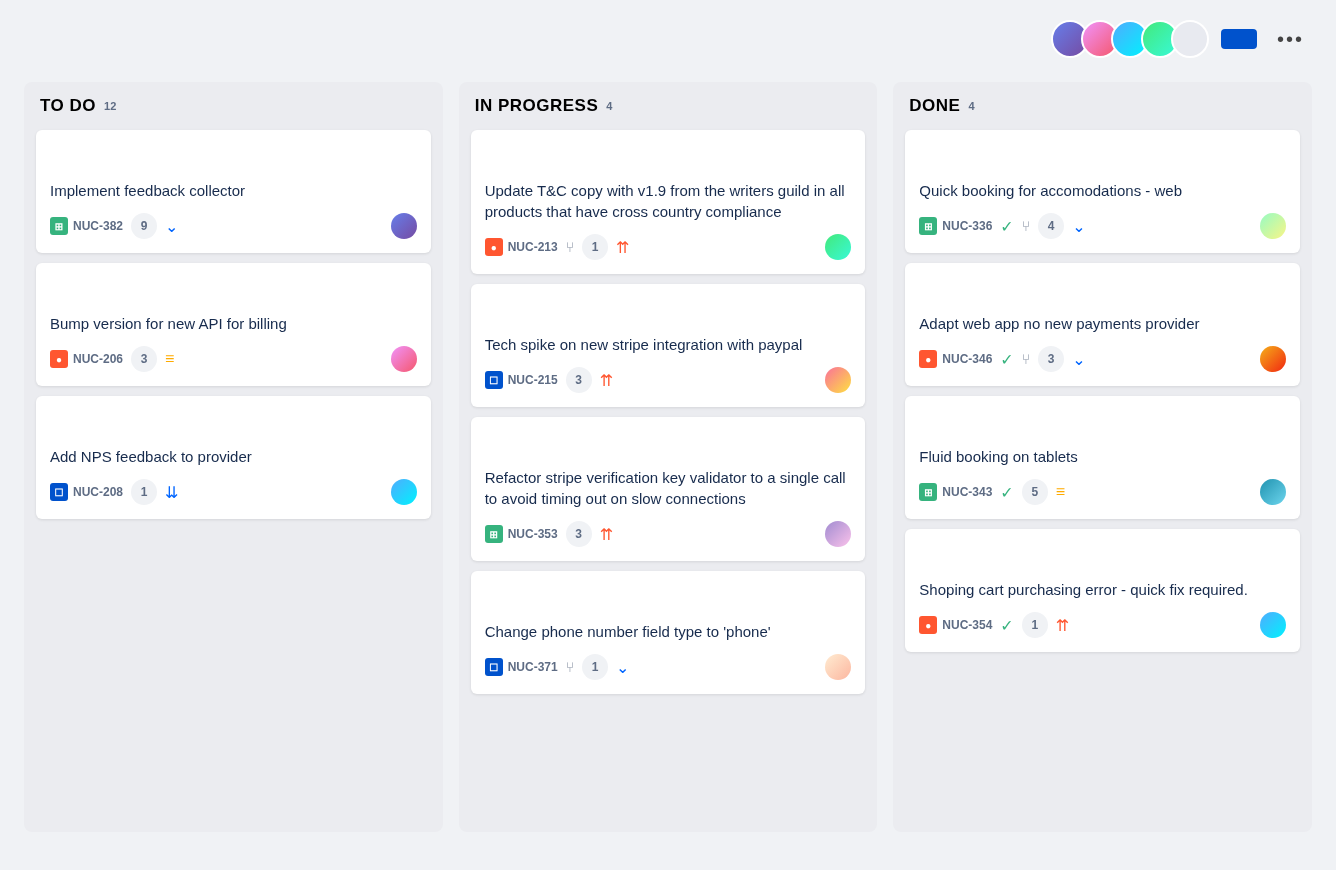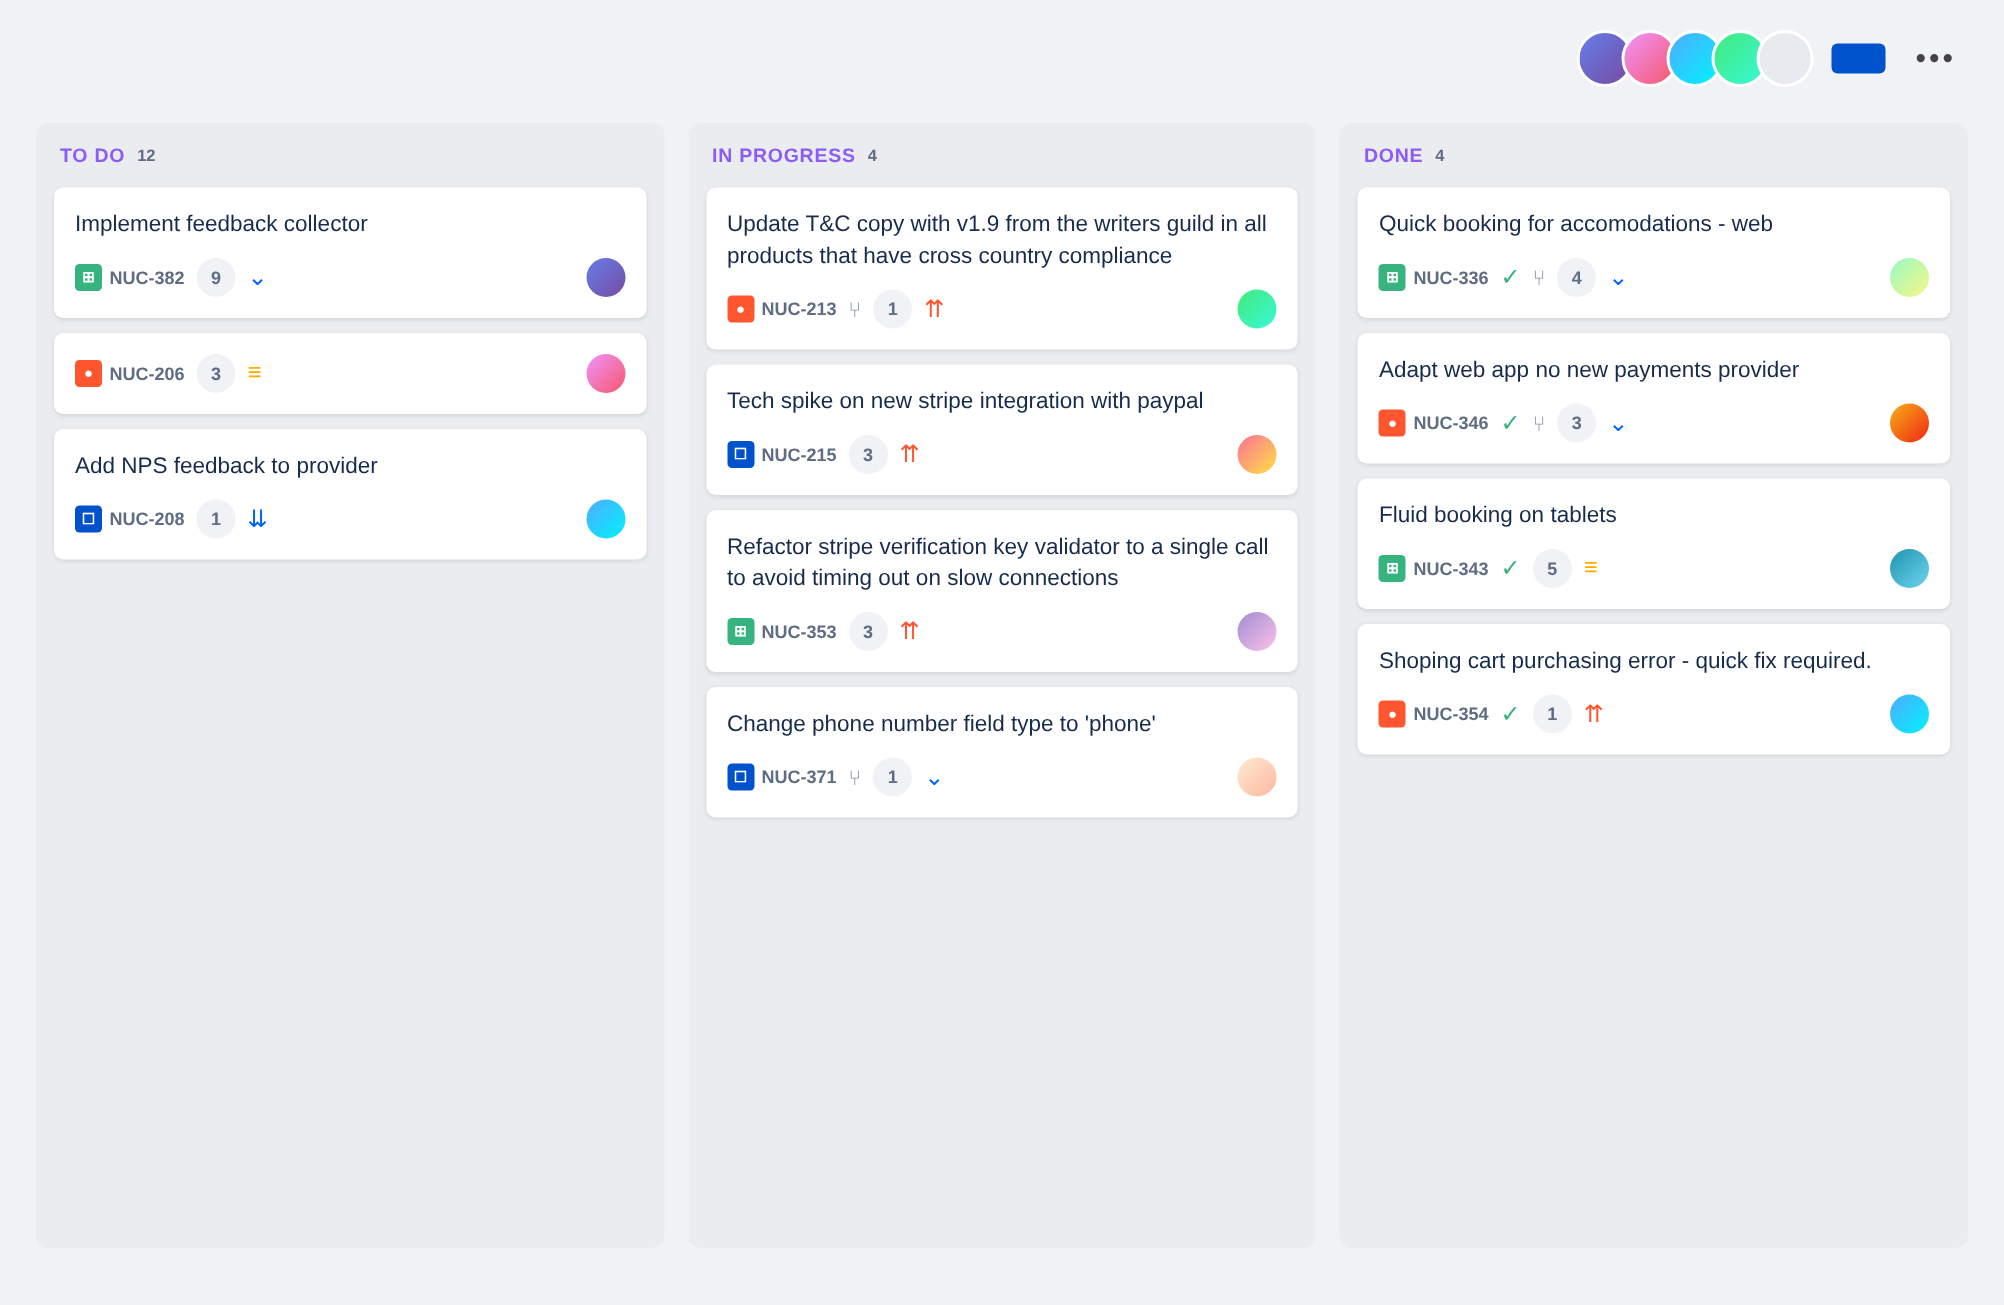--- a/index.html
+++ b/index.html
@@ -93,23 +93,23 @@
       overflow-y: auto;
     }
     .column-header {
       display: flex;
       align-items: center;
       gap: 8px;
       margin-bottom: 14px;
       padding: 0 4px;
     }
     .column-title {
-      font-size: 13px;
+      font-size: 17px;
       font-weight: 700;
-      color: #8b5cf6;
+      color: #000000;
       text-transform: uppercase;
       letter-spacing: 0.5px;
     }
     .column-count {
       font-size: 11px;
       font-weight: 700;
       color: #5e6c84;
     }
     .card {
       background: white;
@@ -118,20 +118,21 @@
       margin-bottom: 10px;
       box-shadow: 0 1px 3px rgba(0,0,0,0.1);
       cursor: pointer;
     }
     .card-title {
       font-size: 15px;
       color: #172b4d;
       line-height: 1.4;
       margin-bottom: 12px;
       font-weight: 400;
+      margin-top: 36px;
     }
     .card-footer {
       display: flex;
       align-items: center;
       gap: 8px;
     }
     .issue-badge {
       display: flex;
       align-items: center;
       gap: 5px;
@@ -234,20 +235,21 @@
         </div>
 
       <div class="stat-bubble">9</div>
       <span class="priority-icon priority-low">⌄</span>
 
         <div class="card-avatar av1"></div>
       </div>
     </div>
 
     <div class="card">
+      <div class="card-title">Bump version for new API for billing</div>
       <div class="card-footer">
         <div class="issue-badge">
           <div class="issue-icon icon-bug">●</div>
           <span>NUC-206</span>
         </div>
 
       <div class="stat-bubble">3</div>
       <span class="priority-icon priority-medium">≡</span>
 
         <div class="card-avatar av2"></div>

